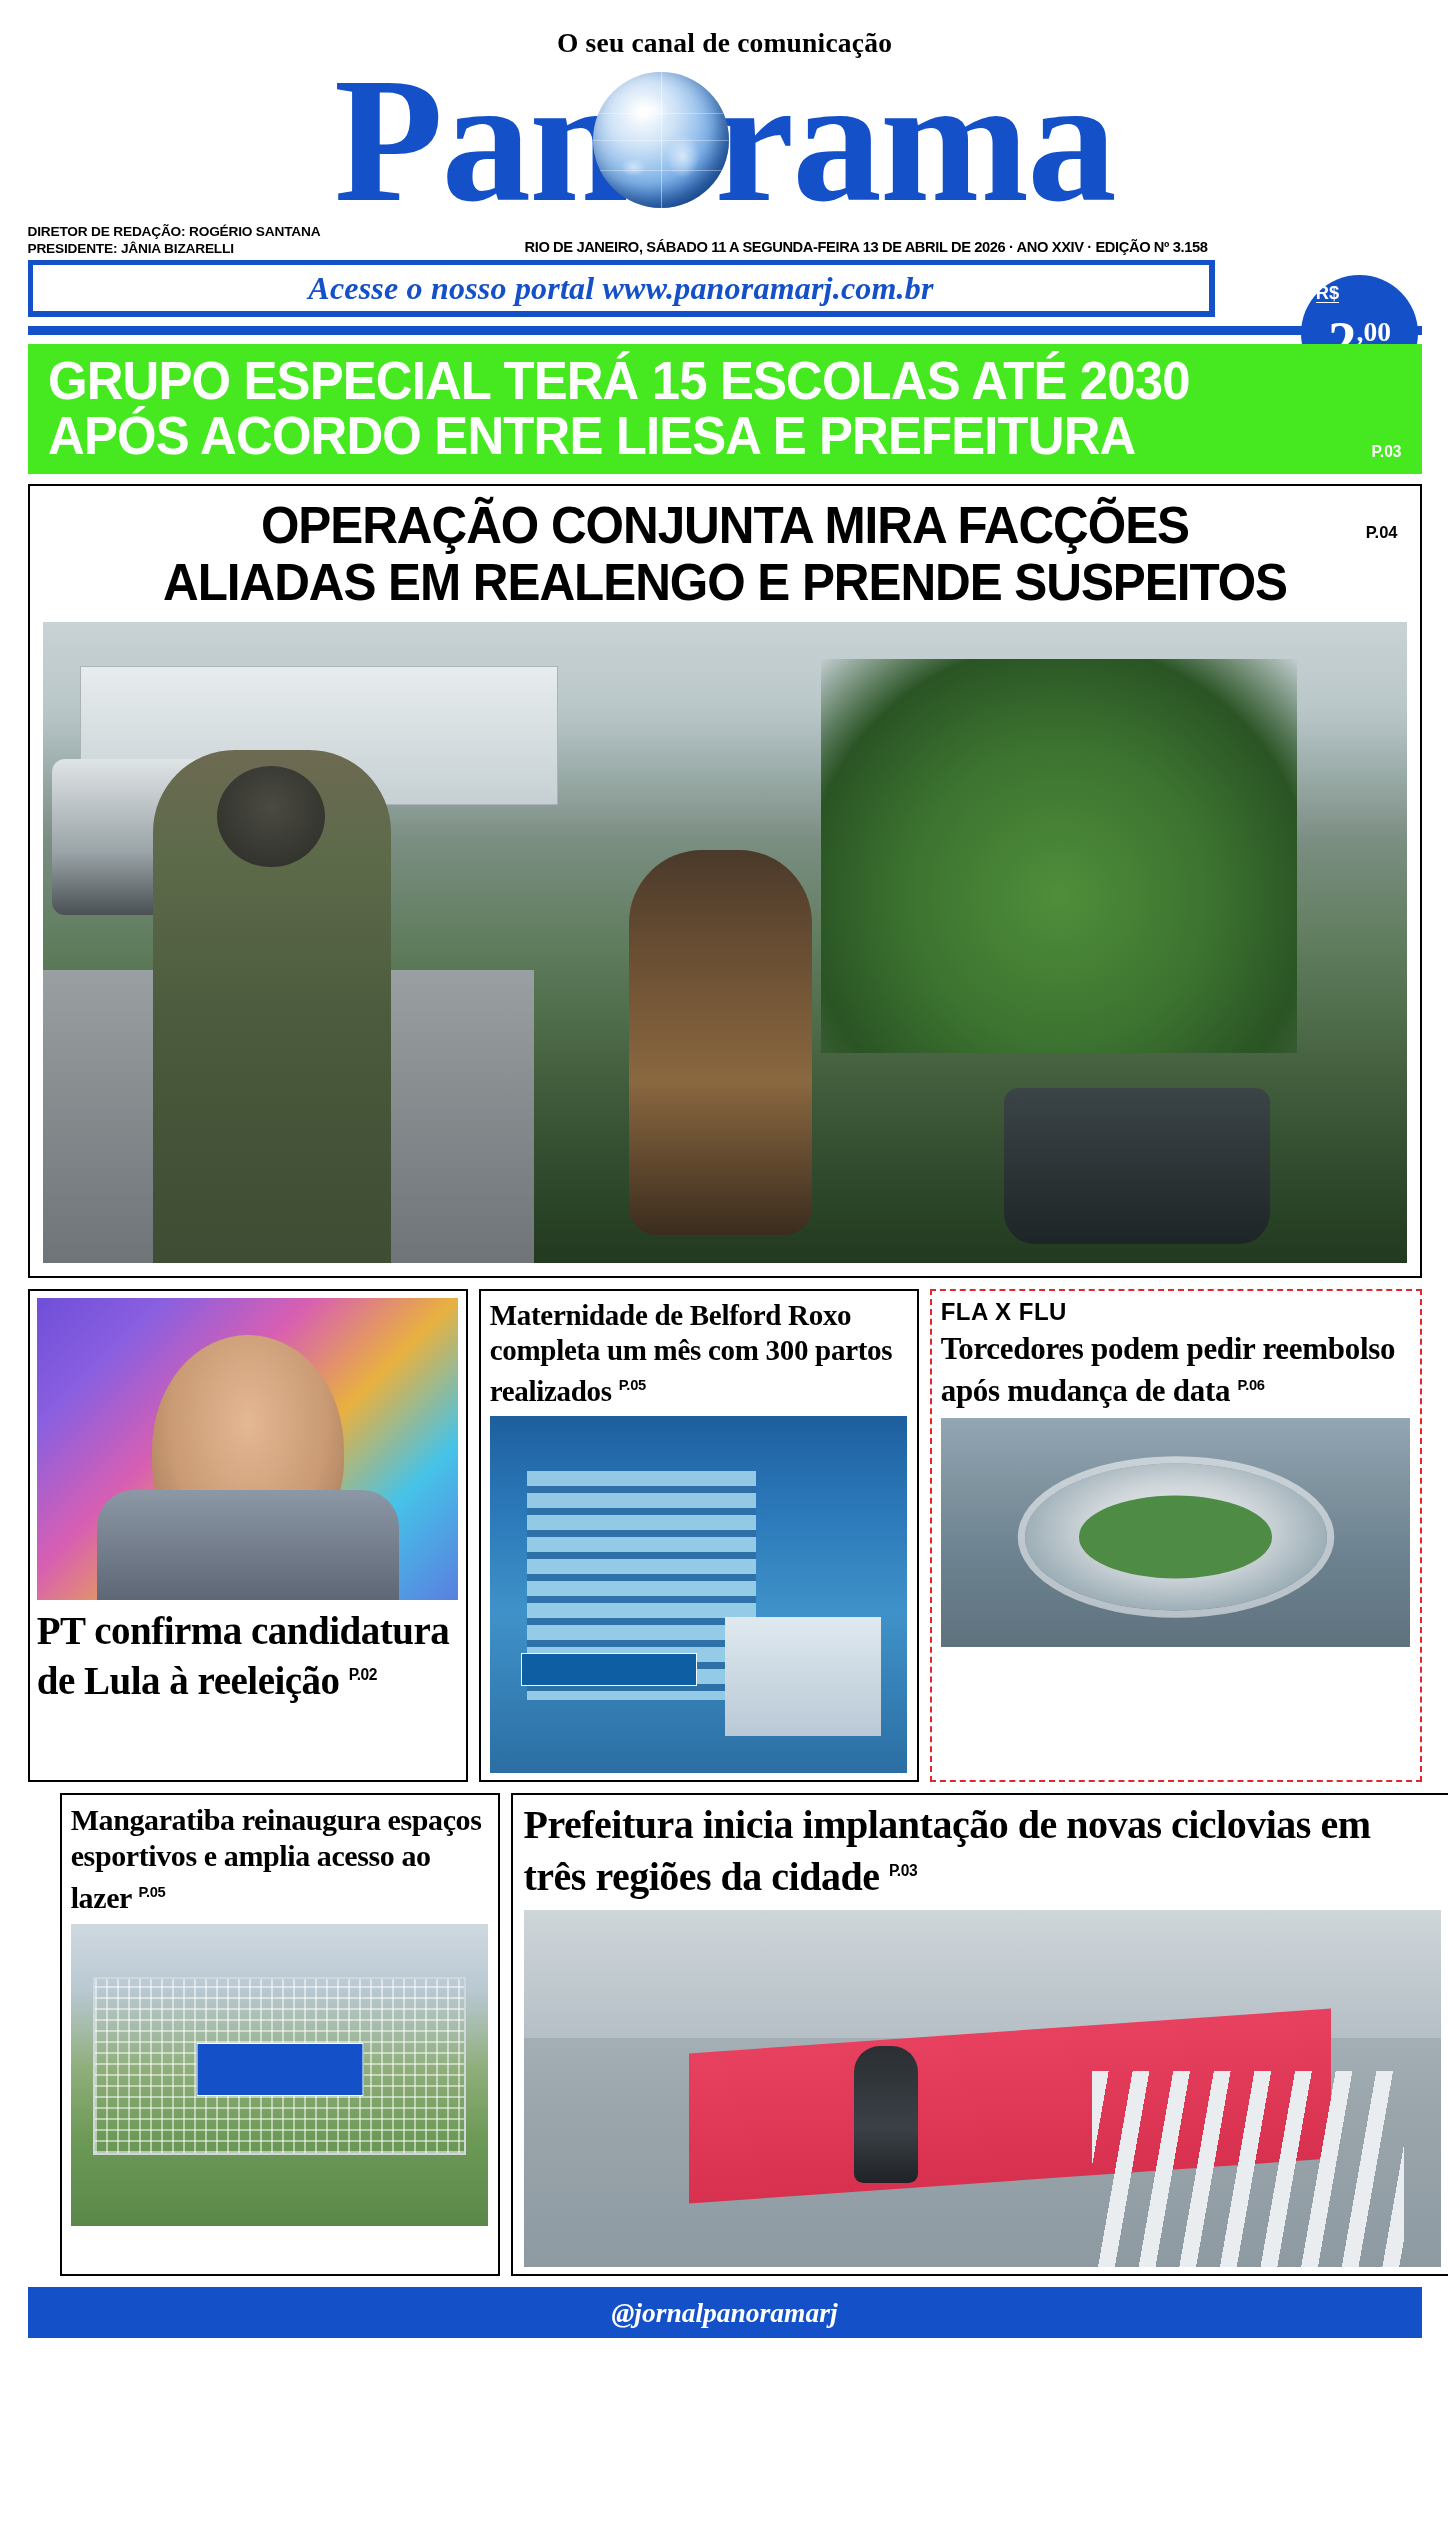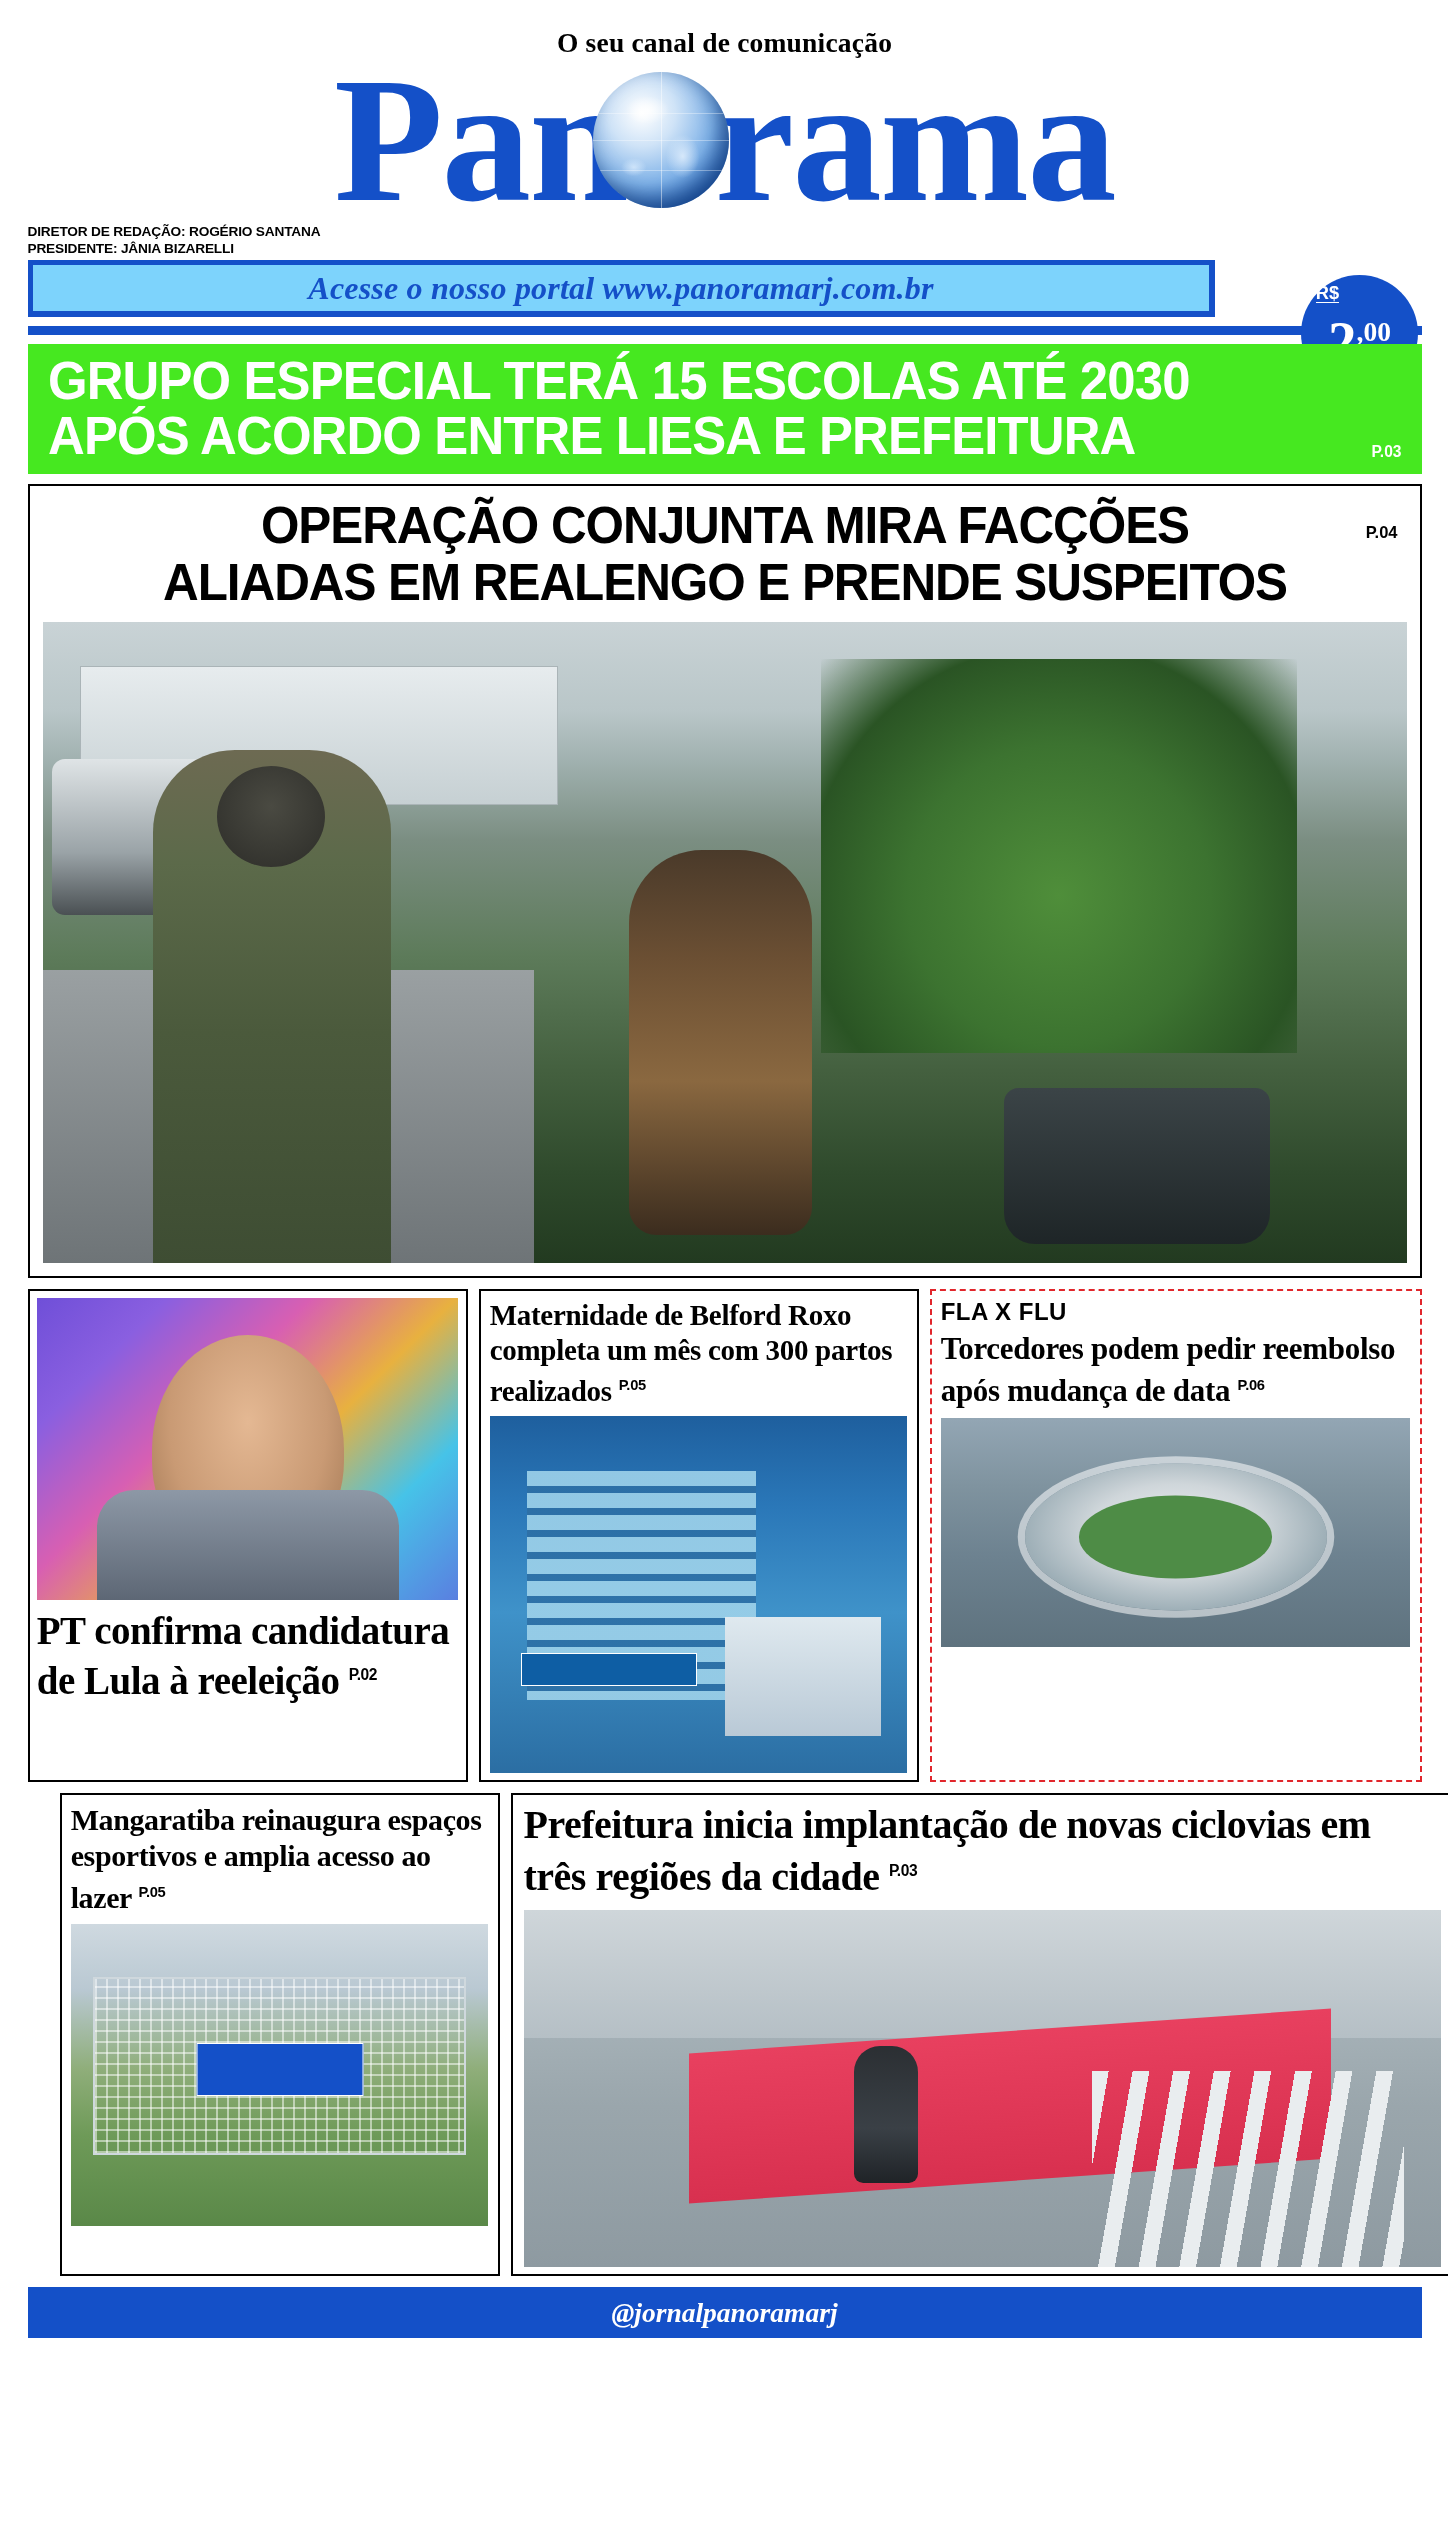--- a/index.html
+++ b/index.html
@@ -115,21 +115,21 @@
     background: #1450c8;
     height: 57px;
     width: 1187px;
     display: flex;
     align-items: center;
     justify-content: center;
     border: 1.8px solid #1450c8;
     box-sizing: border-box;
   }
   .portal-inner {
-    background: #7dd3fc;
+    background: #ffffff;
     width: 1176px;
     height: 46px;
     display: flex;
     align-items: center;
     justify-content: center;
     font-family: "Liberation Serif", serif;
     font-style: italic;
     font-weight: bold;
     font-size: 32px;
     color: #1450c8;
@@ -505,20 +505,21 @@
       <div class="parallel" style="top:50%"></div>
       <div class="parallel" style="top:72%"></div>
     </div>
   </div>
 
   <div class="creditrow">
     <div class="credits">
       <div>DIRETOR DE REDAÇÃO: ROGÉRIO SANTANA</div>
       <div>PRESIDENTE: JÂNIA BIZARELLI</div>
     </div>
+    <div class="dateline">RIO DE JANEIRO, SÁBADO 11 A SEGUNDA-FEIRA 13 DE ABRIL DE 2026 · ANO XXIV · EDIÇÃO Nº 3.158</div>
     <div class="price-spacer"></div>
   </div>
 
   <div class="portal-bar">
     <div class="portal-inner">Acesse o nosso portal www.panoramarj.com.br</div>
   </div>
 
   <div class="price-badge">
     <span class="rs">R$</span>
     <span class="val">

